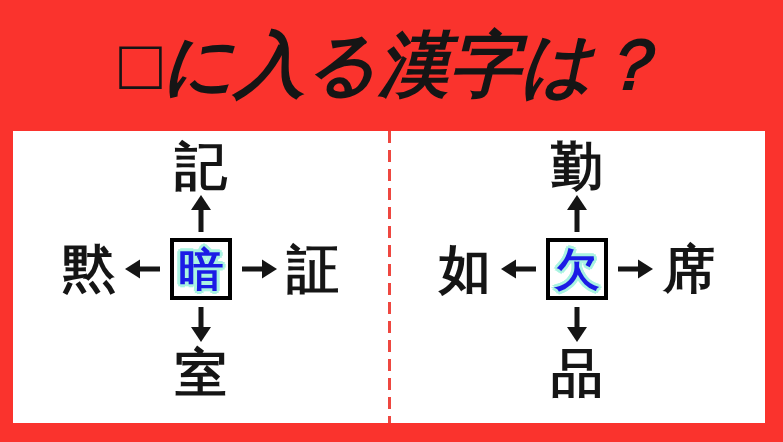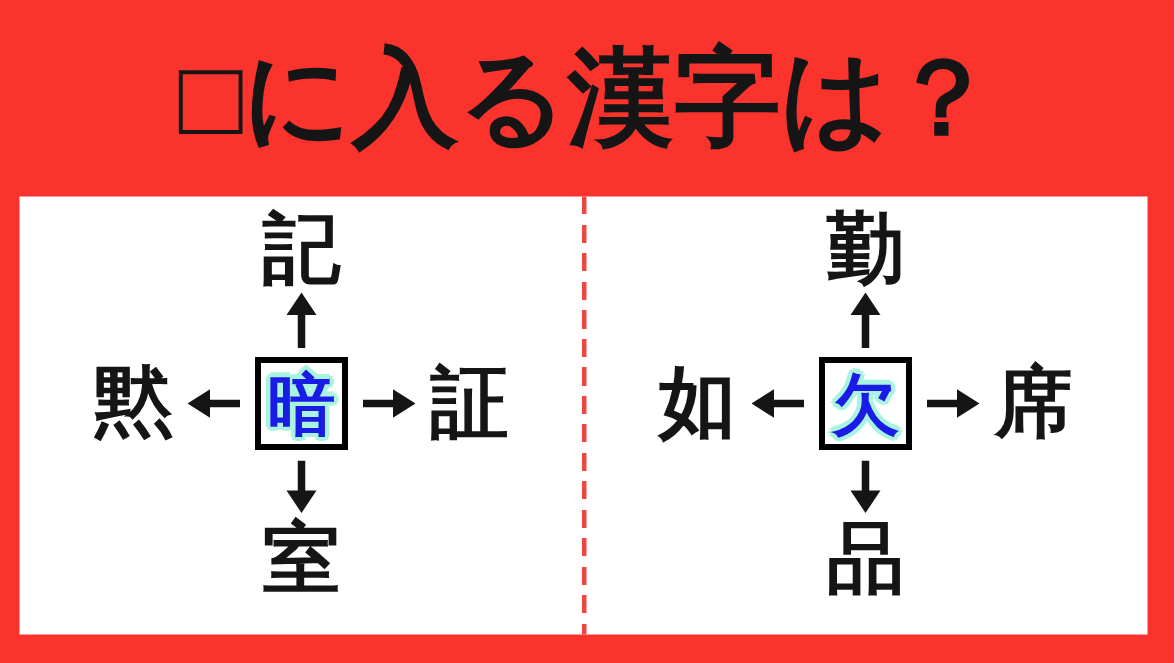--- a/index.html
+++ b/index.html
@@ -14,20 +14,21 @@
   .stage{
     position:relative;width:783px;height:442px;overflow:hidden;
     background:var(--background-red);
     font-family:"Liberation Sans",sans-serif;
   }
   .title{
     position:absolute;top:0;left:0;right:0;height:131px;
     display:flex;align-items:center;justify-content:center;
     font-size:71px;font-weight:800;color:var(--ink-black);
     white-space:nowrap;
+    font-style:italic;
   }
   .board{
     position:absolute;left:13px;top:131px;width:752px;height:292px;
     background:var(--panel-white);display:flex;
   }
   .divider{
     position:absolute;left:calc(50% - 1.5px);top:0;bottom:0;width:3px;
     background:repeating-linear-gradient(to bottom,var(--divider-red) 0 12px,transparent 12px 19px);
   }
   .half{

